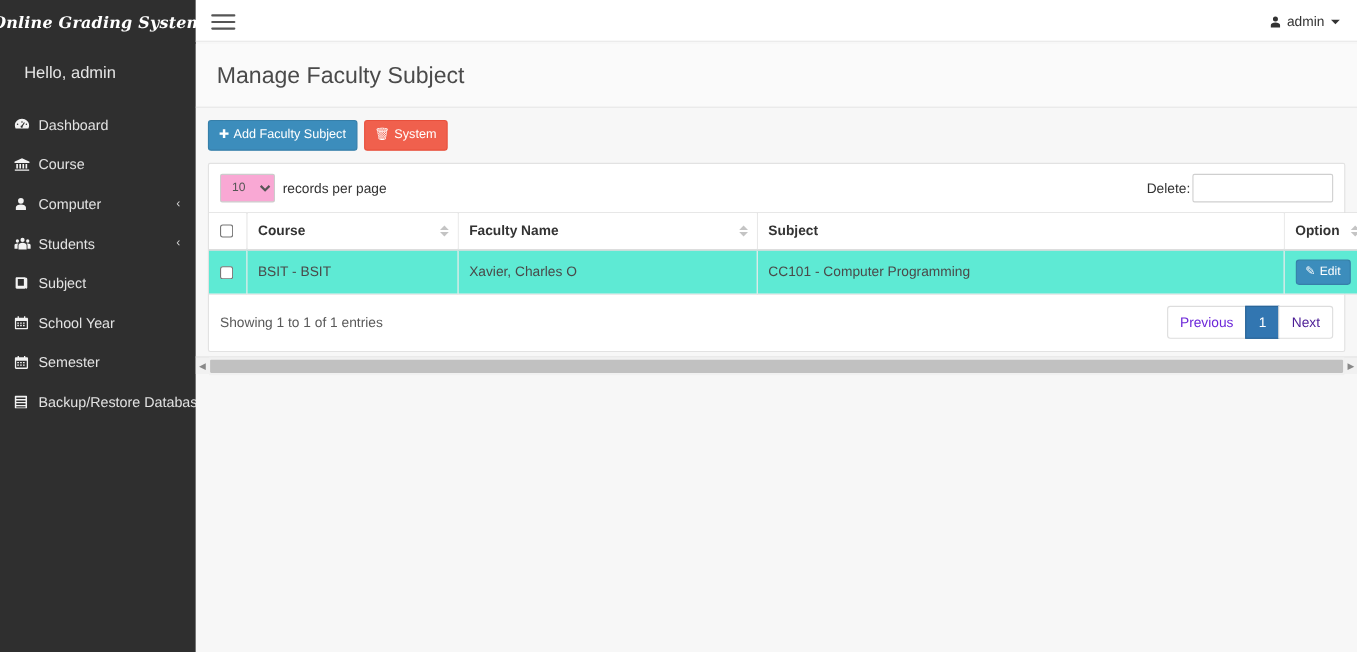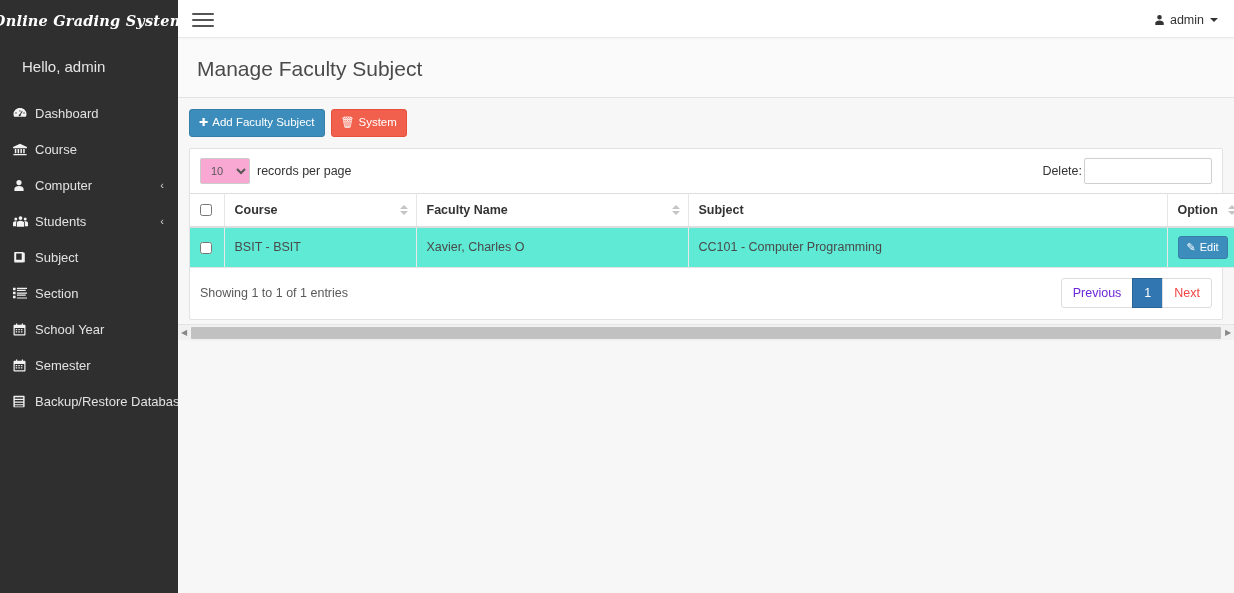--- a/index.html
+++ b/index.html
@@ -228,21 +228,21 @@
   
   #panel-bottom {
     display: flex; align-items: center; justify-content: space-between;
     padding: 10px 10px 11px 10px;
   }
   #info { font-size: 12.5px; color: #5a5a5a; }
   #pager { display: flex; }
   .page-btn {
     border: 1px solid #dddddd;
     background: #fff;
-    color: #ef4444;
+    color: #4c1d95;
     font-size: 12.5px;
     padding: 6px 11px;
     margin-left: -1px;
     cursor: pointer;
     line-height: 1.35;
     font-family: "Liberation Sans", sans-serif;
   }
   .page-btn:first-child { border-radius: 3px 0 0 3px; margin-left: 0; }
   .page-btn:last-child  { border-radius: 0 3px 3px 0; }
   .page-btn.disabled { color: #6d28d9; cursor: default; }
@@ -325,29 +325,20 @@
   <a class="nav-item">
     <span class="nav-ico">
       <svg width="13" height="13" viewBox="0 0 13 13">
           <path fill="#f2f2f2" d="M2.2 1h7.3c.6 0 1 .4 1 1v8.4c0 .5-.4 1-1 1H2.2c-.6 0-1-.5-1-1V2c0-.6.4-1 1-1zm1 1.6v6.2h5.5V2.6H3.2zm7.3-1c.7 0 1.3.5 1.3 1.2v7.6c0 .7-.6 1.2-1.3 1.2V1.6z"></path>
         </svg>
     </span>
     <span class="nav-label">Subject</span>
     <span class="nav-caret"></span>
   </a>
 
-  <a class="nav-item">
-    <span class="nav-ico">
-      <svg width="14" height="12" viewBox="0 0 14 12">
-          <path fill="#f2f2f2" d="M0 .8h2.6v2.4H0V.8zm0 4h2.6v2.4H0V4.8zm0 4h2.6v2.4H0V8.8zM3.9.8H14v1.1H3.9V.8zm0 2h8.8V4H3.9V2.8zm0 2.8H14v1.1H3.9V5.6zm0 2h8.8v1.1H3.9V7.6zm0 2.8H14v1.1H3.9v-1.1z"></path>
-        </svg>
-    </span>
-    <span class="nav-label">Section</span>
-    <span class="nav-caret"></span>
-  </a>
 
   <a class="nav-item">
     <span class="nav-ico">
       <svg width="13" height="13" viewBox="0 0 13 13">
           <path fill="#f2f2f2" d="M3 .6v1.2H1.6c-.6 0-1.1.5-1.1 1.1v8.5c0 .6.5 1 1.1 1h9.8c.6 0 1.1-.4 1.1-1V2.9c0-.6-.5-1.1-1.1-1.1H10V.6H8.8v1.2H4.2V.6H3zM1.7 4.9h9.6v6.3H1.7V4.9zm1 1.2v1.2h1.5V6.1H2.7zm2.6 0v1.2h1.5V6.1H5.3zm2.6 0v1.2h1.5V6.1H7.9zM2.7 8.3v1.2h1.5V8.3H2.7zm2.6 0v1.2h1.5V8.3H5.3zm2.6 0v1.2h1.5V8.3H7.9z"></path>
         </svg>
     </span>
     <span class="nav-label">School Year</span>
     <span class="nav-caret"></span>
   </a>

